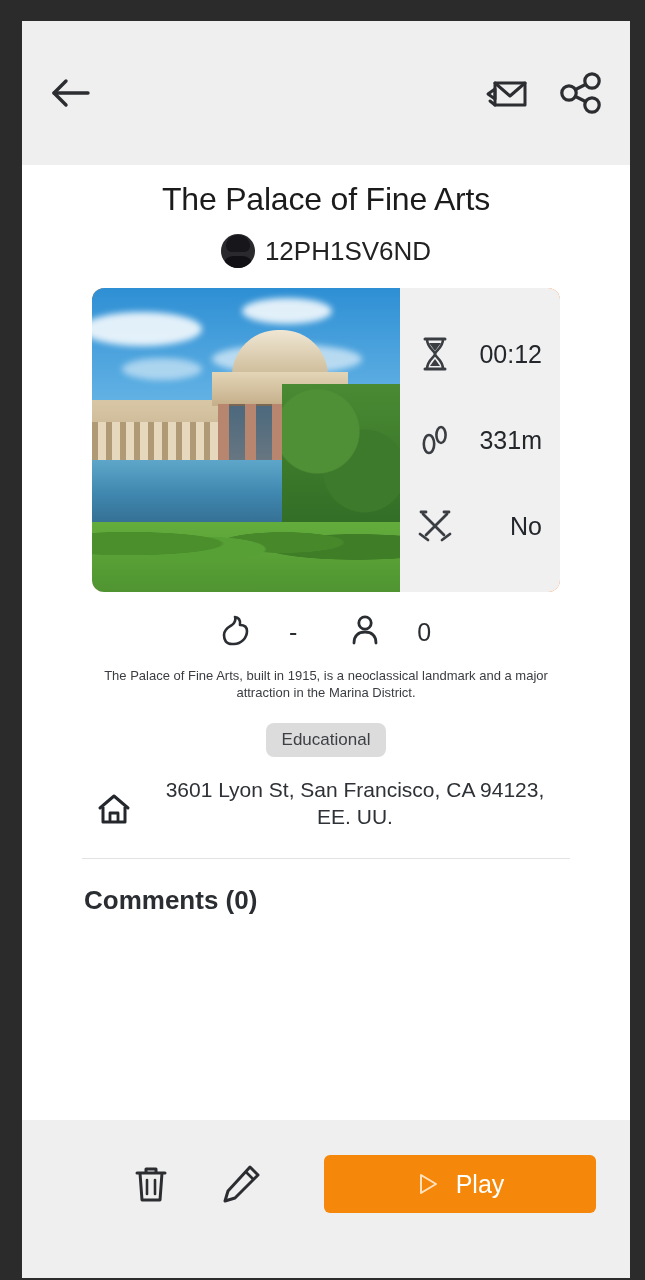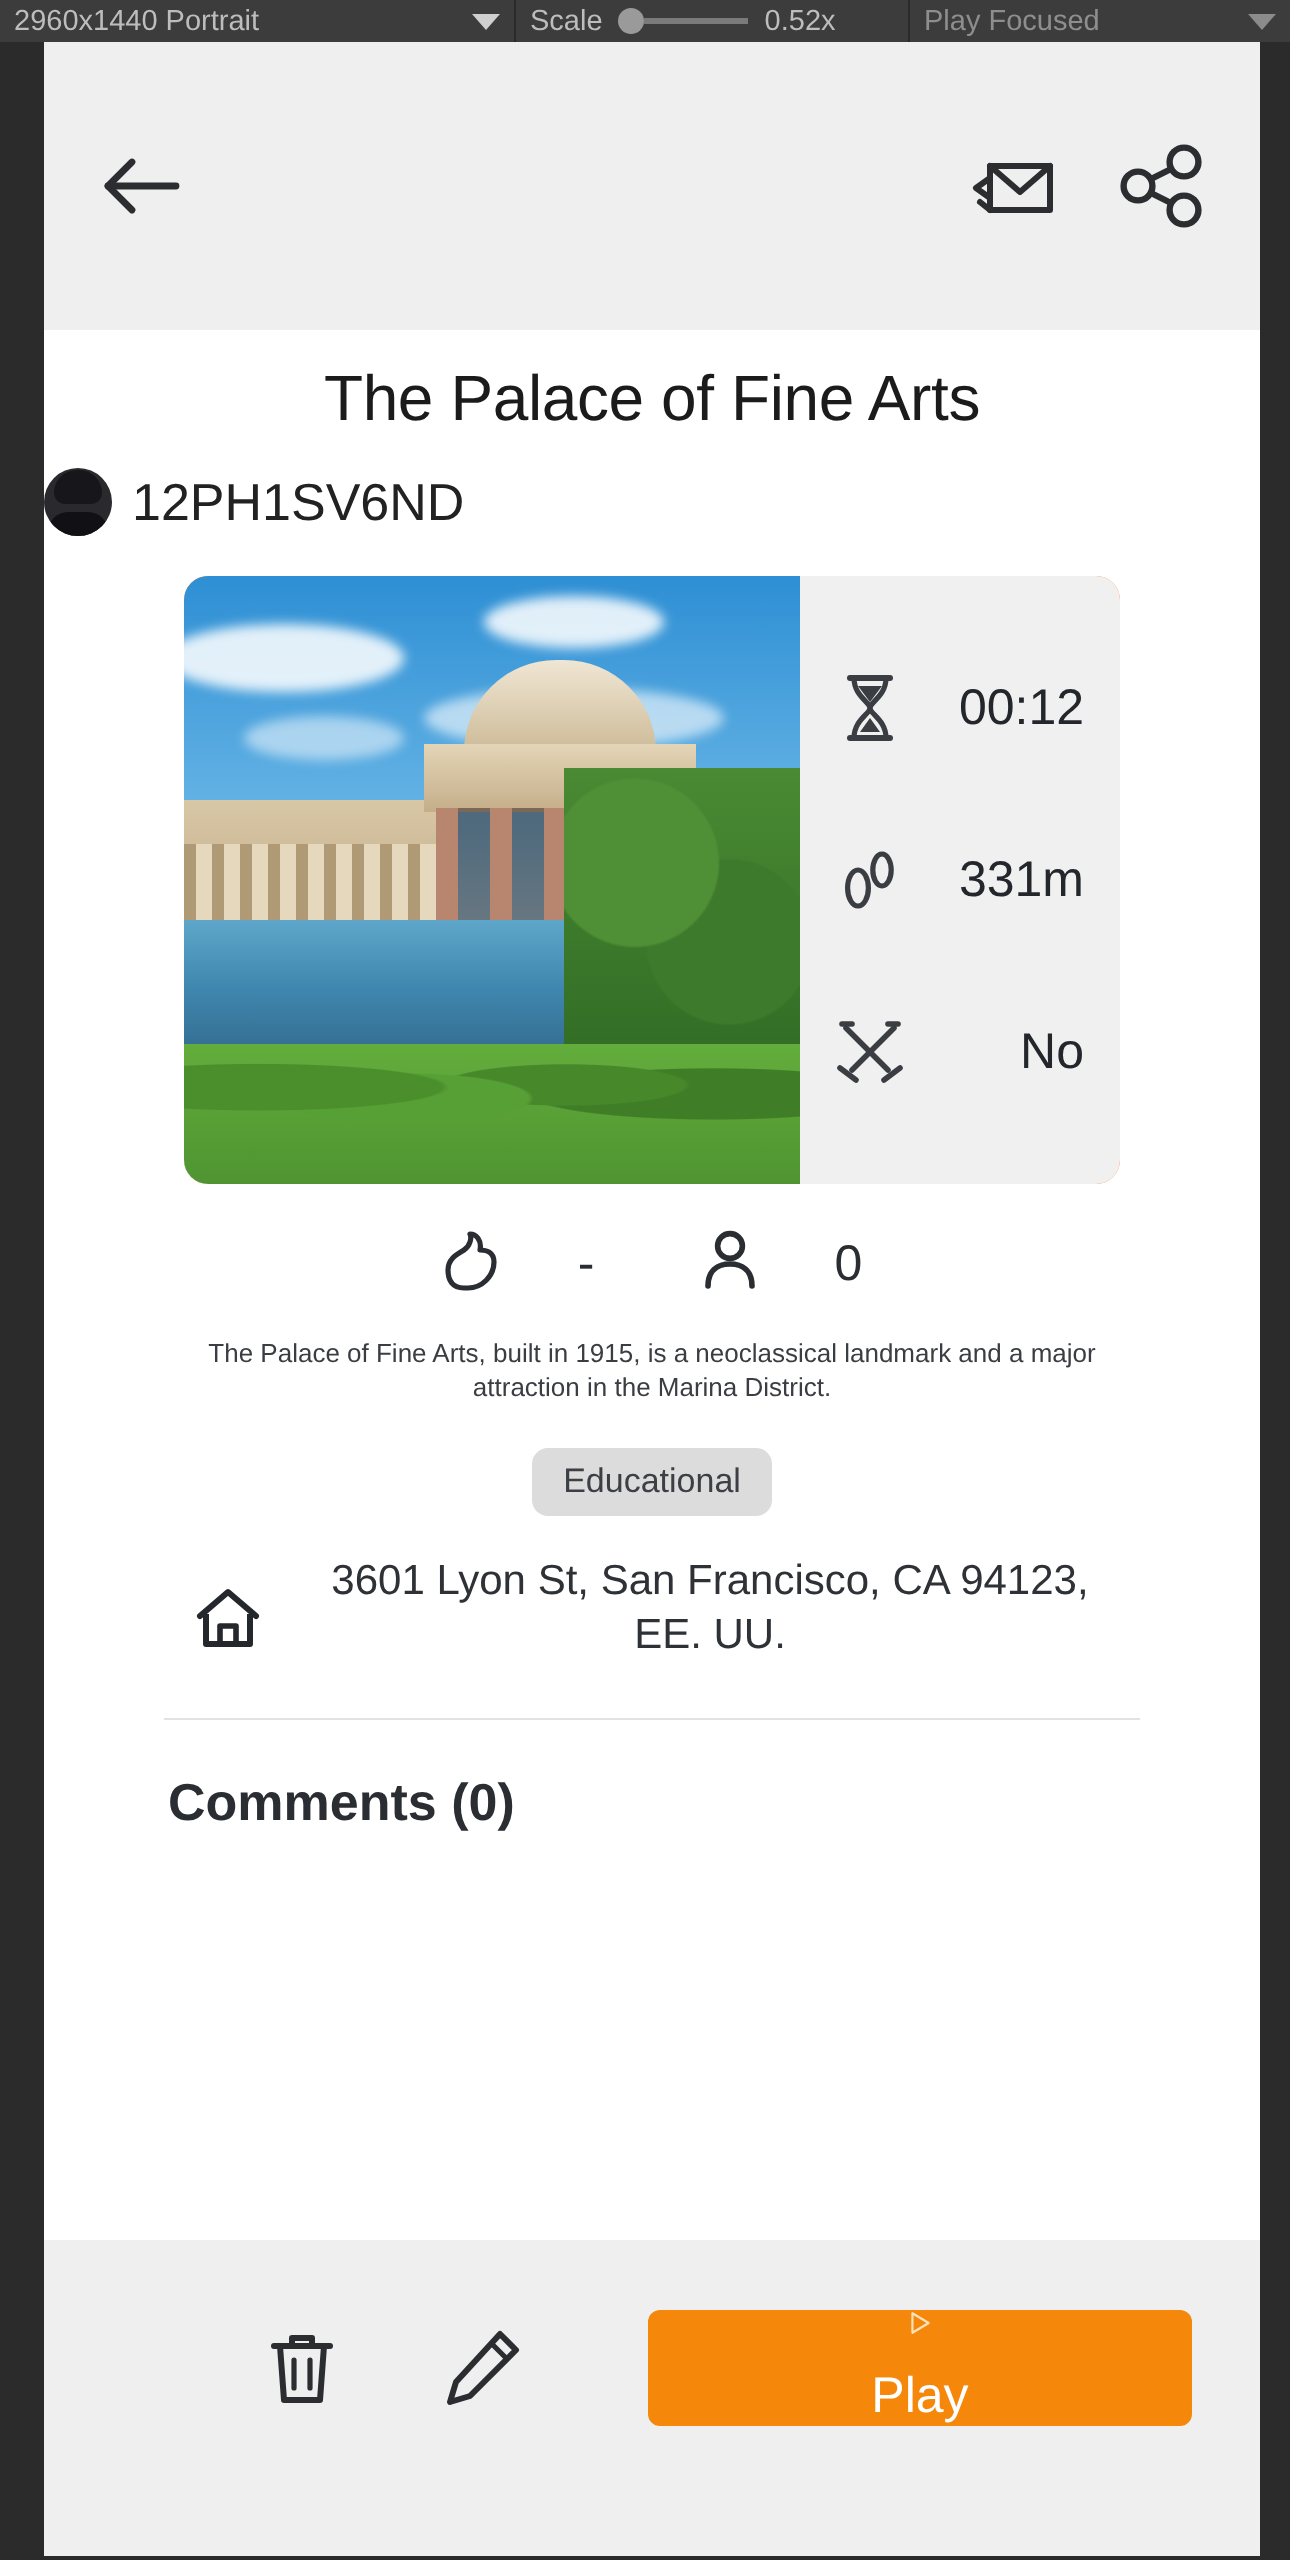--- a/index.html
+++ b/index.html
@@ -46,21 +46,21 @@
   .hdr-right { display: flex; align-items: center; gap: 28px; }
   .icon-btn { display: flex; align-items: center; justify-content: center; background: none; border: none; cursor: pointer; }
 
   
   .content { background: #fff; padding: 0 0 8px 0; }
   .title {
     text-align: center; font-size: 32px; font-weight: normal; color: #1b1b1b;
     margin-top: 16px; letter-spacing: -0.2px;
   }
   .author-row {
-    display: flex; align-items: center; 
+    display: flex; align-items: center; justify-content: center;
     gap: 10px; margin-top: 16px;
   }
   .avatar {
     width: 34px; height: 34px; border-radius: 50%;
     background: radial-gradient(circle at 50% 30%, #6b4a3c 0 22%, #2a2a2e 23% 100%);
     position: relative; overflow: hidden; flex: none;
   }
   .avatar::before {
     content: ""; position: absolute; left: 5px; top: 1px; width: 24px; height: 17px;
     background: #17171b; border-radius: 12px 12px 6px 6px;
@@ -178,47 +178,29 @@
   
   .bottom-bar {
     position: absolute; left: 0; bottom: 30px; width: 608px; height: 128px;
     background: #efefef; display: flex; align-items: center; padding: 0 34px 0 110px;
     gap: 50px;
   }
   .play-btn {
     margin-left: auto; width: 272px; height: 58px; background: #f5880b;
     border: none; border-radius: 6px; color: #fff; font-size: 25px;
     display: flex; align-items: center; justify-content: center; gap: 16px;
-    cursor: pointer; font-family: "Liberation Sans", sans-serif; flex-direction: column;
+    cursor: pointer; font-family: "Liberation Sans", sans-serif;
   }
   .bottom-pad { position: absolute; left: 0; bottom: 0; width: 608px; height: 30px; background: #efefef; }
 </style>
 </head>
 <body>
 
 <div id="root">
 
-  <div class="emu-toolbar">
-    <div class="emu-cell res">
-      <span>2960x1440 Portrait</span>
-      <span class="caret-dn"></span>
-    </div>
-    <div class="emu-cell scale">
-      <span>Scale</span>
-      <span class="slider-wrap">
-        <span class="slider-knob"></span>
-        <span class="slider-track"></span>
-      </span>
-      <span>0.52x</span>
-    </div>
-    <div class="emu-cell focus">
-      <span>Play Focused</span>
-      <span class="caret-dn dim"></span>
-    </div>
-  </div>
 
   <div class="device-frame">
     <div class="screen">
 
       <div class="app-header">
         <button class="icon-btn">
           <svg width="42" height="34" viewBox="0 0 42 34">
             <path d="M4 17 H38" stroke="#2b2d31" stroke-width="3.4" stroke-linecap="round" fill="none"></path>
             <path d="M16 5 L4 17 L16 29" stroke="#2b2d31" stroke-width="3.4" stroke-linecap="round" stroke-linejoin="round" fill="none"></path>
           </svg>

